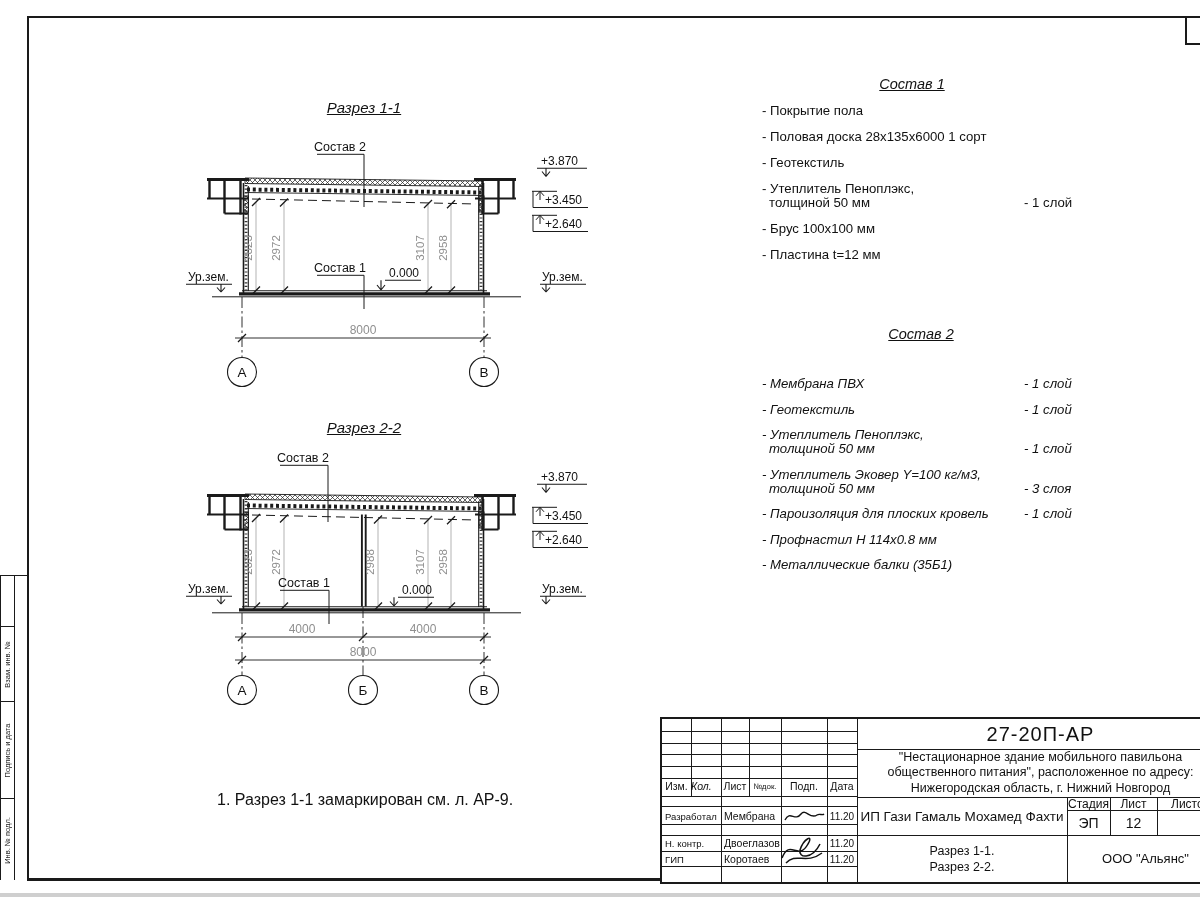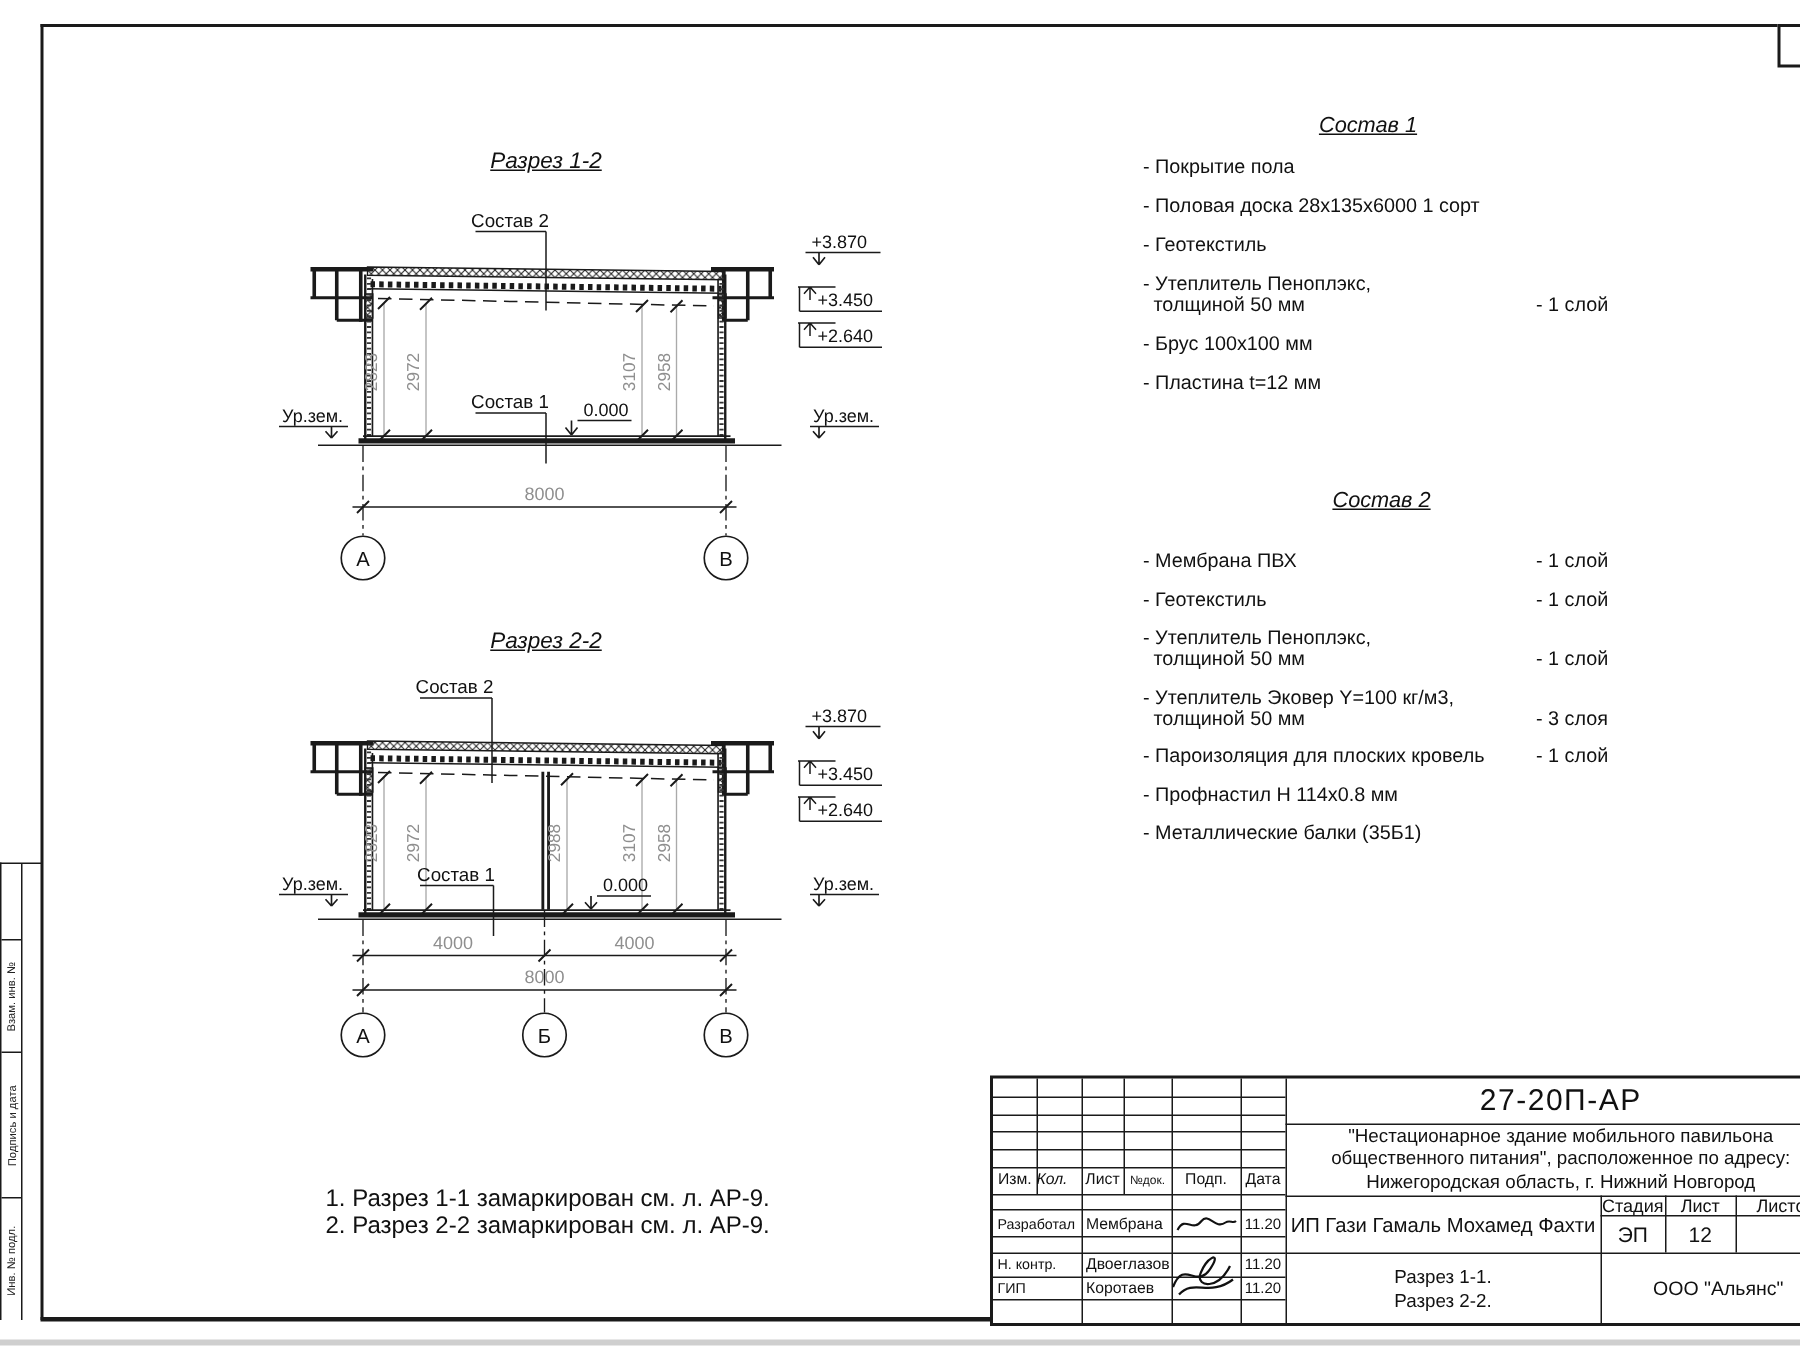--- a/index.html
+++ b/index.html
@@ -246,59 +246,58 @@
     <span>Взам. инв. №</span>
   </div>
   <div class="lcell" style="top:125px;height:97px;">
     <span>Подпись и дата</span>
   </div>
   <div class="lcell" style="top:222px;height:82px;">
     <span>Инв. № подл.</span>
   </div>
 </div>
 
-<div class="abs dwg-title" style="left:294px;top:99px;width:140px;">Разрез 1-2</div>
+<div class="abs dwg-title" style="left:294px;top:99px;width:140px;">Разрез 1-1</div>
 <div class="abs dwg-title" style="left:294px;top:419px;width:140px;">Разрез 2-2</div>
 
 <div class="abs list-title" style="left:852px;top:76px;">Состав 1</div>
 <div class="abs mlist" style="left:762px;top:104px;">
   <div class="li"><span>- Покрытие пола</span></div>
   <div class="li"><span>- Половая доска 28х135х6000 1 сорт</span></div>
   <div class="li"><span>- Геотекстиль</span></div>
   <div class="li">
     <div>- Утеплитель Пеноплэкс,</div>
     <div style="padding-left:7px;">толщиной 50 мм</div>
     <span class="qty">- 1 слой</span>
   </div>
   <div class="li"><span>- Брус 100х100 мм</span></div>
   <div class="li"><span>- Пластина t=12 мм</span></div>
 </div>
 
 <div class="abs list-title" style="left:861px;top:326px;">Состав 2</div>
-<div class="abs mlist mlist2" style="left:762px;top:367px;">
+<div class="abs mlist mlist2" style="left:762px;top:377px;font-style:italic;">
   <div class="li"><span>- Мембрана ПВХ</span><span class="qty">- 1 слой</span></div>
   <div class="li"><span>- Геотекстиль</span><span class="qty">- 1 слой</span></div>
   <div class="li">
     <div>- Утеплитель Пеноплэкс,</div>
     <div style="padding-left:7px;">толщиной 50 мм</div>
     <span class="qty">- 1 слой</span>
   </div>
   <div class="li">
     <div>- Утеплитель Эковер Y=100 кг/м3,</div>
     <div style="padding-left:7px;">толщиной 50 мм</div>
     <span class="qty">- 3 слоя</span>
   </div>
   <div class="li"><span>- Пароизоляция для плоских кровель</span><span class="qty">- 1 слой</span></div>
   <div class="li"><span>- Профнастил Н 114х0.8 мм</span></div>
   <div class="li"><span>- Металлические балки (35Б1)</span></div>
 </div>
 
 <div class="abs notes" style="left:217px;top:791px;">
   <div>1. Разрез 1-1 замаркирован см. л. АР-9.</div>
-  <div>2. Разрез 2-2 замаркирован см. л. АР-9.</div>
 </div>
 
 <div class="abs tb">
 
   <div class="v" style="left:29px;top:0;height:77px;"></div>
   <div class="v" style="left:87px;top:0;height:77px;"></div>
   <div class="v" style="left:59px;top:0;height:163px;"></div>
   <div class="v" style="left:119px;top:0;height:163px;"></div>
   <div class="v" style="left:165px;top:0;height:163px;"></div>
   <div class="v" style="left:195px;top:0;height:163px;border-left-width:1.6px;"></div>

